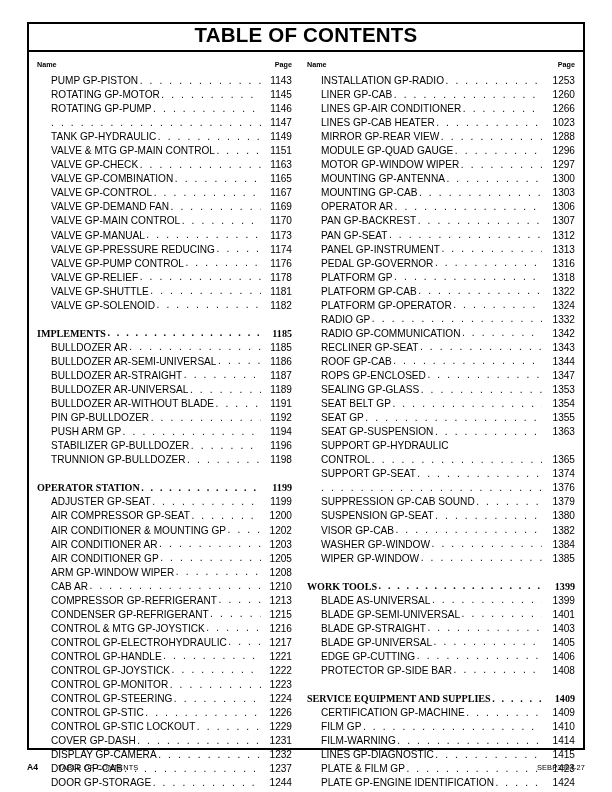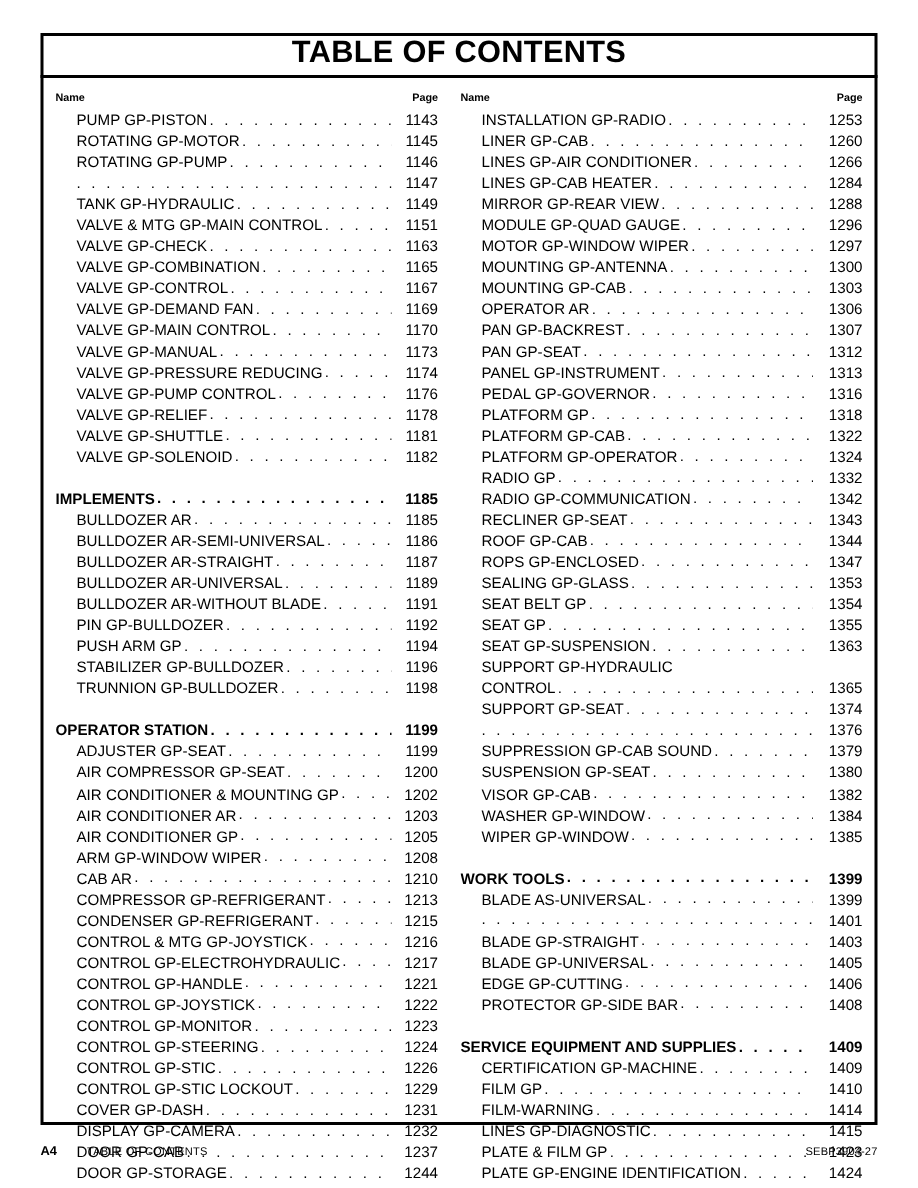--- a/index.html
+++ b/index.html
@@ -121,21 +121,21 @@
   }
   
   .col-left li.toc-row .pg  { width: 31px; }
   .col-right li.toc-row .pg { width: 33px; }
 
   
   li.lvl-section { padding-left: 0px;  font-weight: bold; }
   li.lvl-item    { padding-left: 14px; font-weight: normal; }
   li.lvl-cont    { padding-left: 14px; font-weight: normal; }
 
-  li.gap-before { margin-top: 14.05px; }
+  li.gap-before { margin-top: 14.05px; font-family: Liberation Serif, serif; }
 
   
   .footer {
     position: absolute;
     left: 27px;
     top: 762px;
     width: 558px;
     height: 14px;
     font-size: 7.4px;
   }
@@ -444,21 +444,21 @@
             <span class="pg">1260</span>
           </li>
           <li class="toc-row lvl-item">
             <span class="label">LINES GP-AIR CONDITIONER</span>
             <span class="leader">. . . . . . . . . . . . . . . . . . . . . . . . . . . . . . . . . . . . . . . . . . . . . . . . . . . . . . . . . . . . . . . . .</span>
             <span class="pg">1266</span>
           </li>
           <li class="toc-row lvl-item">
             <span class="label">LINES GP-CAB HEATER</span>
             <span class="leader">. . . . . . . . . . . . . . . . . . . . . . . . . . . . . . . . . . . . . . . . . . . . . . . . . . . . . . . . . . . . . . . . .</span>
-            <span class="pg">1284</span>
+            <span class="pg">1023</span>
           </li>
           <li class="toc-row lvl-item">
             <span class="label">MIRROR GP-REAR VIEW</span>
             <span class="leader">. . . . . . . . . . . . . . . . . . . . . . . . . . . . . . . . . . . . . . . . . . . . . . . . . . . . . . . . . . . . . . . . .</span>
             <span class="pg">1288</span>
           </li>
           <li class="toc-row lvl-item">
             <span class="label">MODULE GP-QUAD GAUGE</span>
             <span class="leader">. . . . . . . . . . . . . . . . . . . . . . . . . . . . . . . . . . . . . . . . . . . . . . . . . . . . . . . . . . . . . . . . .</span>
             <span class="pg">1296</span>
@@ -609,20 +609,21 @@
             <span class="label">WORK TOOLS</span>
             <span class="leader">. . . . . . . . . . . . . . . . . . . . . . . . . . . . . . . . . . . . . . . . . . . . . . . . . . . . . . . . . . . . . . . . .</span>
             <span class="pg">1399</span>
           </li>
           <li class="toc-row lvl-item">
             <span class="label">BLADE AS-UNIVERSAL</span>
             <span class="leader">. . . . . . . . . . . . . . . . . . . . . . . . . . . . . . . . . . . . . . . . . . . . . . . . . . . . . . . . . . . . . . . . .</span>
             <span class="pg">1399</span>
           </li>
           <li class="toc-row lvl-item">
+            <span class="label">BLADE GP-SEMI-UNIVERSAL</span>
             <span class="leader">. . . . . . . . . . . . . . . . . . . . . . . . . . . . . . . . . . . . . . . . . . . . . . . . . . . . . . . . . . . . . . . . .</span>
             <span class="pg">1401</span>
           </li>
           <li class="toc-row lvl-item">
             <span class="label">BLADE GP-STRAIGHT</span>
             <span class="leader">. . . . . . . . . . . . . . . . . . . . . . . . . . . . . . . . . . . . . . . . . . . . . . . . . . . . . . . . . . . . . . . . .</span>
             <span class="pg">1403</span>
           </li>
           <li class="toc-row lvl-item">
             <span class="label">BLADE GP-UNIVERSAL</span>

